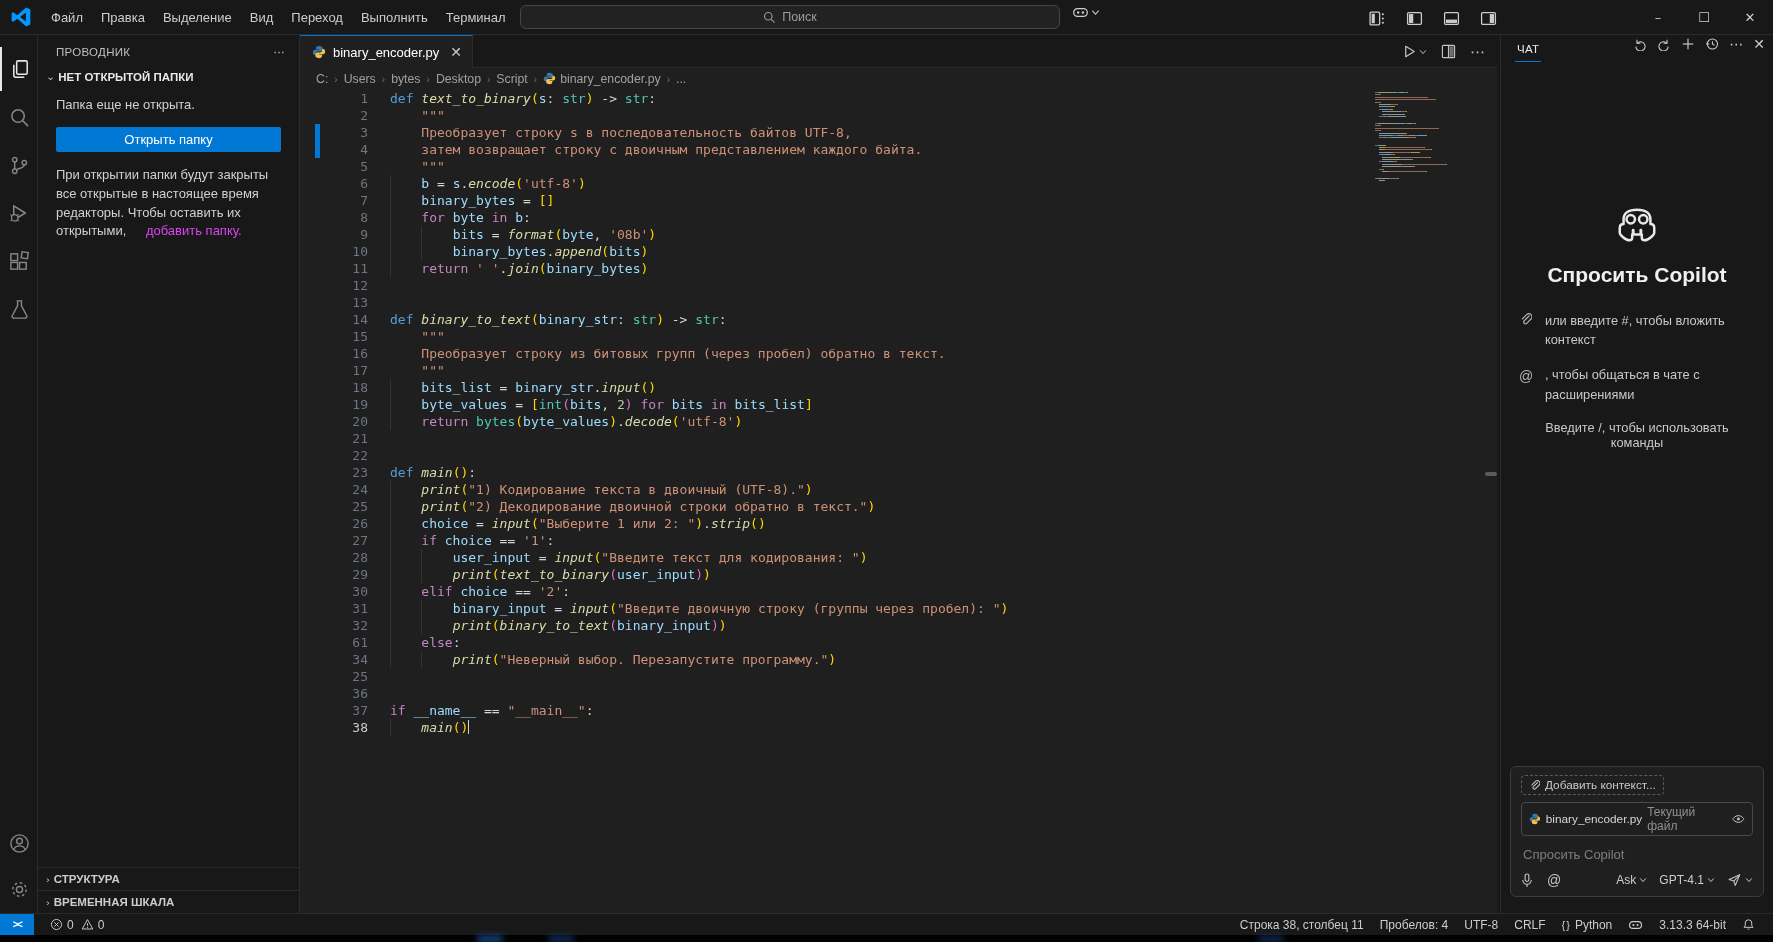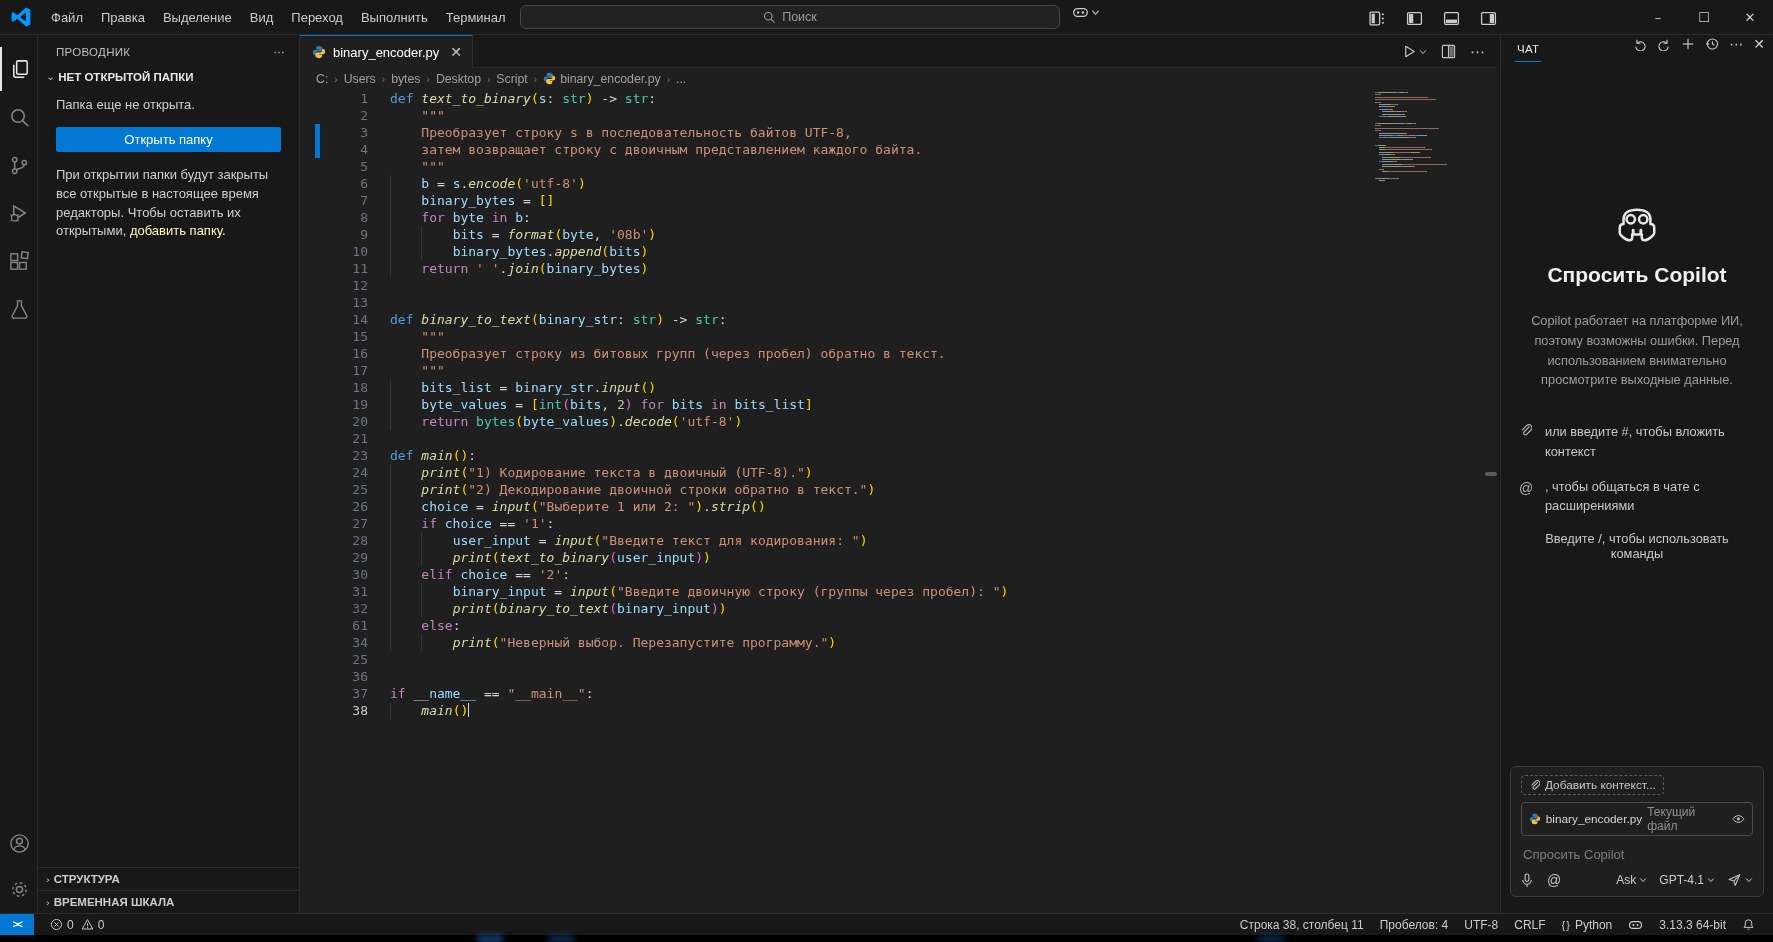--- a/index.html
+++ b/index.html
@@ -26,21 +26,21 @@
   .ab-item { position:absolute; left:0; width:38px; height:44px; display:flex; align-items:center; justify-content:center; color:#868686; }
   .ab-item.active { color:#e7e7e7; border-left:2px solid #e7e7e7; }
   .ab-item svg { width:23px; height:23px; }
 
   
   .sidebar { position:absolute; left:38px; top:35px; width:262px; height:878px; background:#181818; border-right:1px solid #2b2b2b; }
   .sb-header { display:flex; align-items:center; justify-content:space-between; padding:10px 14px 8px 18px; font-size:11.5px; color:#bfbfbf; letter-spacing:.3px; }
   .sb-section-head { display:flex; align-items:center; gap:3px; padding:3px 8px; font-size:11.5px; font-weight:bold; color:#e8e8e8; }
   .sb-body { padding:10px 18px; font-size:13px; color:#d0d0d0; line-height:1.45; }
   .open-folder-btn { display:block; width:100%; margin:12px 0 14px 0; background:#0078d4; border:none; color:#fff; font-size:13px; padding:5px 0; border-radius:2px; text-align:center; font-family:"Liberation Sans",sans-serif; }
-  .sb-link { color:#fef9c3; cursor:pointer; }
+  .sb-link { color:#d946ef; cursor:pointer;margin-left:16px; }
   .sb-bottom { position:absolute; left:0; width:262px; border-top:1px solid #2b2b2b; display:flex; align-items:center; gap:4px; padding:4px 8px; font-size:11.5px; font-weight:bold; color:#cccccc; }
   .chev { color:#c5c5c5; font-weight:normal; font-size:11px; transform:scaleY(.9); }
 
   
   .editor { position:absolute; left:300px; top:35px; width:1197px; height:878px; background:#1f1f1f; }
   .tabstrip { position:absolute; left:0; top:0; width:100%; height:33px; background:#181818; border-bottom:1px solid #2b2b2b; display:flex; }
   .tab { display:flex; align-items:center; gap:7px; padding:0 10px 0 12px; height:33px; background:#1f1f1f; border-top:1.5px solid #0078d4; border-right:1px solid #2b2b2b; font-size:13px; color:#ffffff; }
   .tab .close { color:#cccccc; font-size:14px; margin-left:4px; }
   .editor-actions { position:absolute; right:12px; top:0; height:33px; display:flex; align-items:center; gap:14px; color:#c5c5c5; }
   .breadcrumb { position:absolute; left:0; top:33px; width:100%; height:22px; display:flex; align-items:center; padding-left:16px; font-size:12.3px; color:#a0a0a0; gap:2px; background:#1f1f1f; }
@@ -315,20 +315,21 @@
         <div class="code-line"><span class="ln">12</span><span class="lc"></span></div>
         <div class="code-line"><span class="ln">13</span><span class="lc"></span></div>
         <div class="code-line"><span class="ln">14</span><span class="lc"><span class="tok-k1">def</span><span class="tok-pl"> </span><span class="tok-fn">binary_to_text</span><span class="tok-b1">(</span><span class="tok-va">binary_str</span><span class="tok-pl">: </span><span class="tok-ty">str</span><span class="tok-b1">)</span><span class="tok-pl"> -&gt; </span><span class="tok-ty">str</span><span class="tok-pl">:</span></span></div>
         <div class="code-line"><span class="ln">15</span><span class="lc"><span class="tok-st">    """</span></span></div>
         <div class="code-line"><span class="ln">16</span><span class="lc"><span class="tok-st">    Преобразует строку из битовых групп (через пробел) обратно в текст.</span></span></div>
         <div class="code-line"><span class="ln">17</span><span class="lc"><span class="tok-st">    """</span></span></div>
         <div class="code-line"><span class="ln">18</span><span class="lc"><span class="ind">    </span><span class="tok-va">bits_list</span><span class="tok-pl"> = </span><span class="tok-va">binary_str</span><span class="tok-pl">.</span><span class="tok-fn">input</span><span class="tok-b1">()</span></span></div>
         <div class="code-line"><span class="ln">19</span><span class="lc"><span class="ind">    </span><span class="tok-va">byte_values</span><span class="tok-pl"> = </span><span class="tok-b1">[</span><span class="tok-ty">int</span><span class="tok-b2">(</span><span class="tok-va">bits</span><span class="tok-pl">, </span><span class="tok-nu">2</span><span class="tok-b2">)</span><span class="tok-pl"> </span><span class="tok-k2">for</span><span class="tok-pl"> </span><span class="tok-va">bits</span><span class="tok-pl"> </span><span class="tok-k2">in</span><span class="tok-pl"> </span><span class="tok-va">bits_list</span><span class="tok-b1">]</span></span></div>
         <div class="code-line"><span class="ln">20</span><span class="lc"><span class="ind">    </span><span class="tok-k2">return</span><span class="tok-pl"> </span><span class="tok-ty">bytes</span><span class="tok-b1">(</span><span class="tok-va">byte_values</span><span class="tok-b1">)</span><span class="tok-pl">.</span><span class="tok-fn">decode</span><span class="tok-b1">(</span><span class="tok-st">'utf-8'</span><span class="tok-b1">)</span></span></div>
         <div class="code-line"><span class="ln">21</span><span class="lc"></span></div>
+        <div class="code-line"><span class="ln">22</span><span class="lc"></span></div>
         <div class="code-line"><span class="ln">23</span><span class="lc"><span class="tok-k1">def</span><span class="tok-pl"> </span><span class="tok-fn">main</span><span class="tok-b1">()</span><span class="tok-pl">:</span></span></div>
         <div class="code-line"><span class="ln">24</span><span class="lc"><span class="ind">    </span><span class="tok-fn">print</span><span class="tok-b1">(</span><span class="tok-st">"1) Кодирование текста в двоичный (UTF-8)."</span><span class="tok-b1">)</span></span></div>
         <div class="code-line"><span class="ln">25</span><span class="lc"><span class="ind">    </span><span class="tok-fn">print</span><span class="tok-b1">(</span><span class="tok-st">"2) Декодирование двоичной строки обратно в текст."</span><span class="tok-b1">)</span></span></div>
         <div class="code-line"><span class="ln">26</span><span class="lc"><span class="ind">    </span><span class="tok-va">choice</span><span class="tok-pl"> = </span><span class="tok-fn">input</span><span class="tok-b1">(</span><span class="tok-st">"Выберите 1 или 2: "</span><span class="tok-b1">)</span><span class="tok-pl">.</span><span class="tok-fn">strip</span><span class="tok-b1">()</span></span></div>
         <div class="code-line"><span class="ln">27</span><span class="lc"><span class="ind">    </span><span class="tok-k2">if</span><span class="tok-pl"> </span><span class="tok-va">choice</span><span class="tok-pl"> == </span><span class="tok-st">'1'</span><span class="tok-pl">:</span></span></div>
         <div class="code-line"><span class="ln">28</span><span class="lc"><span class="ind">    </span><span class="ind">    </span><span class="tok-va">user_input</span><span class="tok-pl"> = </span><span class="tok-fn">input</span><span class="tok-b1">(</span><span class="tok-st">"Введите текст для кодирования: "</span><span class="tok-b1">)</span></span></div>
         <div class="code-line"><span class="ln">29</span><span class="lc"><span class="ind">    </span><span class="ind">    </span><span class="tok-fn">print</span><span class="tok-b1">(</span><span class="tok-fn">text_to_binary</span><span class="tok-b2">(</span><span class="tok-va">user_input</span><span class="tok-b2">)</span><span class="tok-b1">)</span></span></div>
         <div class="code-line"><span class="ln">30</span><span class="lc"><span class="ind">    </span><span class="tok-k2">elif</span><span class="tok-pl"> </span><span class="tok-va">choice</span><span class="tok-pl"> == </span><span class="tok-st">'2'</span><span class="tok-pl">:</span></span></div>
         <div class="code-line"><span class="ln">31</span><span class="lc"><span class="ind">    </span><span class="ind">    </span><span class="tok-va">binary_input</span><span class="tok-pl"> = </span><span class="tok-fn">input</span><span class="tok-b1">(</span><span class="tok-st">"Введите двоичную строку (группы через пробел): "</span><span class="tok-b1">)</span></span></div>
         <div class="code-line"><span class="ln">32</span><span class="lc"><span class="ind">    </span><span class="ind">    </span><span class="tok-fn">print</span><span class="tok-b1">(</span><span class="tok-fn">binary_to_text</span><span class="tok-b2">(</span><span class="tok-va">binary_input</span><span class="tok-b2">)</span><span class="tok-b1">)</span></span></div>
@@ -649,21 +650,20 @@
     </div>
     <div class="chat-welcome">
       <svg class="chat-logo" viewBox="0 0 48 40">
         <path d="M10 14c0-6 5-10 14-10s14 4 14 10v5c3 0 4 1.5 4 4v5c0 2-6 8-10 8-2.5 0-3-1.5-3-3v-3H19v3c0 1.5-.5 3-3 3-4 0-10-6-10-8v-5c0-2.5 1-4 4-4z" fill="none" stroke="#e8e8e8" stroke-width="2.6" stroke-linejoin="round"></path>
         <circle cx="17.5" cy="14" r="4.4" fill="none" stroke="#e8e8e8" stroke-width="2.6"></circle>
         <circle cx="30.5" cy="14" r="4.4" fill="none" stroke="#e8e8e8" stroke-width="2.6"></circle>
         <rect x="18.5" y="24" width="3" height="6" rx="1.5" fill="#e8e8e8"></rect>
         <rect x="26.5" y="24" width="3" height="6" rx="1.5" fill="#e8e8e8"></rect>
       </svg>
       <div class="chat-title">Спросить Copilot</div>
-      <div class="chat-disclaimer">Copilot работает на платформе ИИ, поэтому возможны ошибки. Перед использованием внимательно просмотрите выходные данные.</div>
       <div class="chat-hint">
         <span class="hint-ic">
             <svg width="13" height="15" viewBox="0 0 14 16">
               <path d="M10.8 4.2L5.6 9.4a1.9 1.9 0 1 0 2.7 2.7l4.6-4.6a3.3 3.3 0 0 0-4.7-4.7L3.6 7.4" fill="none" stroke="#b5b5b5" stroke-width="1.3" stroke-linecap="round"></path>
             </svg>
           </span>
         <span>или введите #, чтобы вложить контекст</span>
       </div>
       <div class="chat-hint">
         <span class="hint-ic" style="font-size:14px;">@</span>

